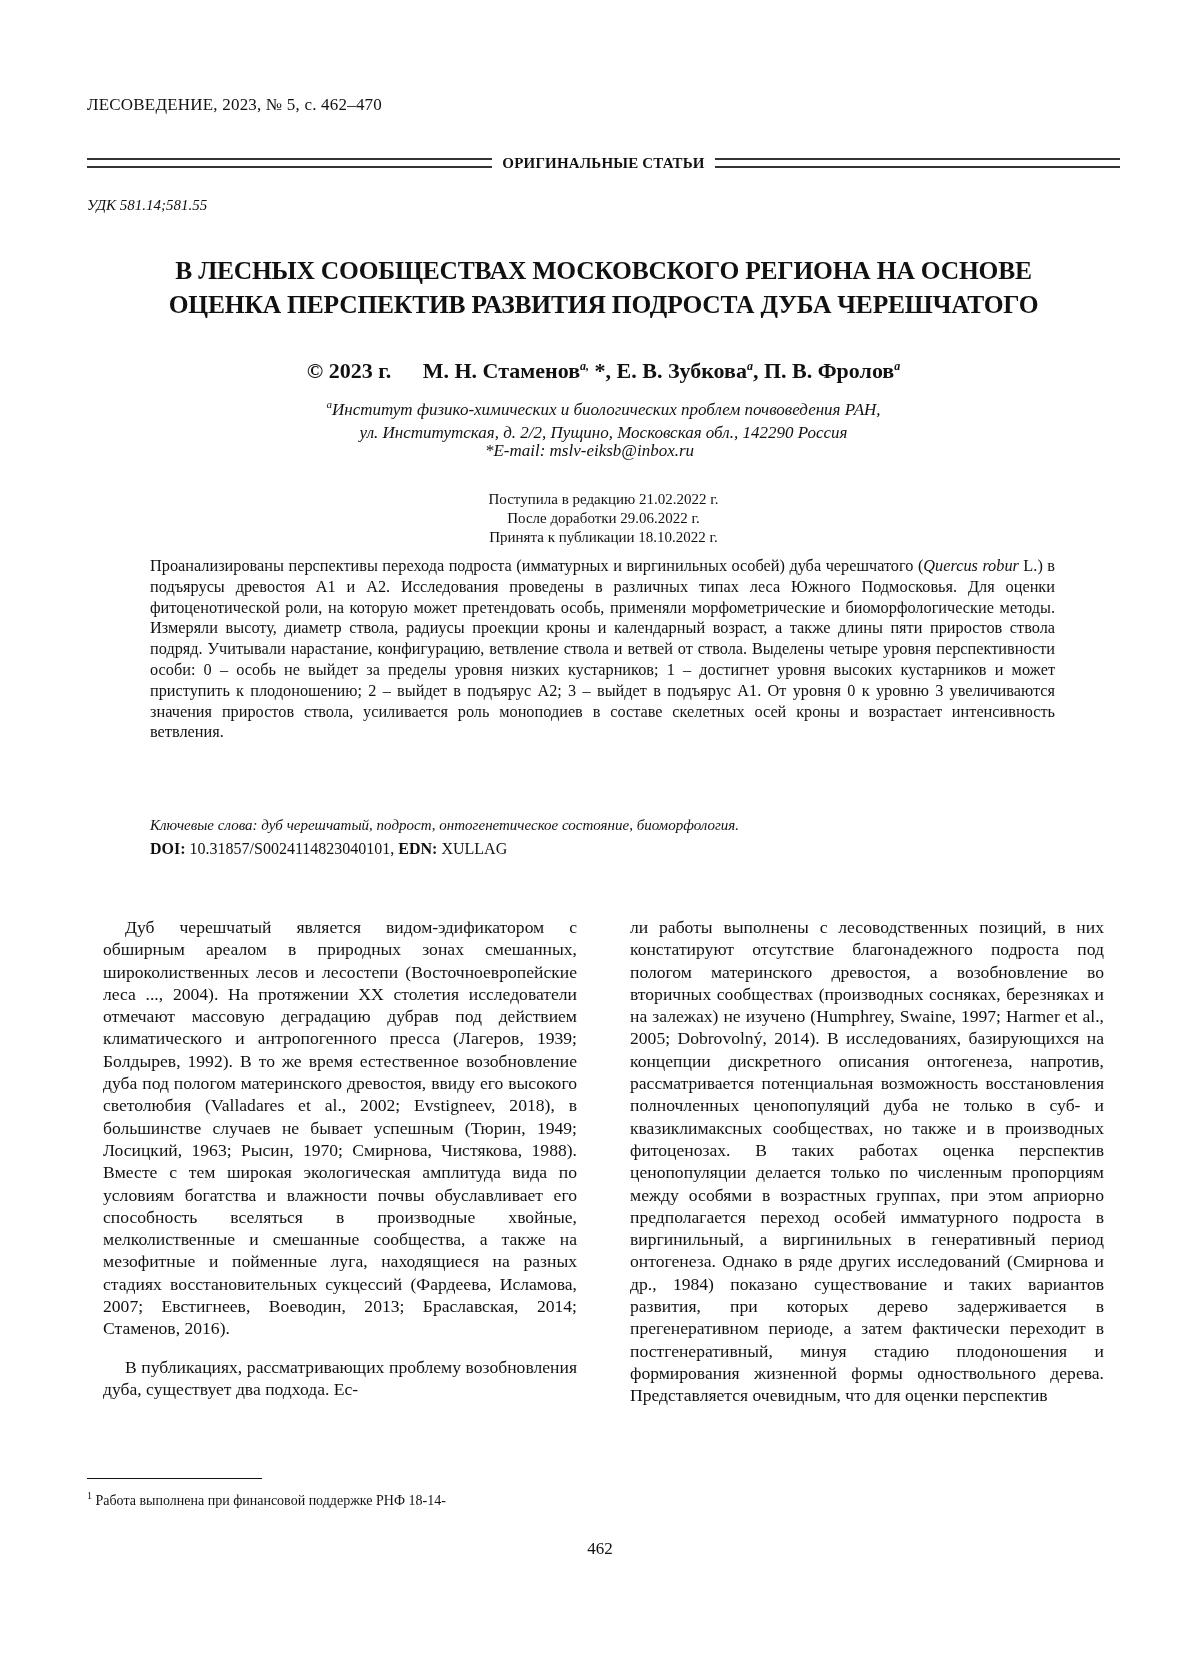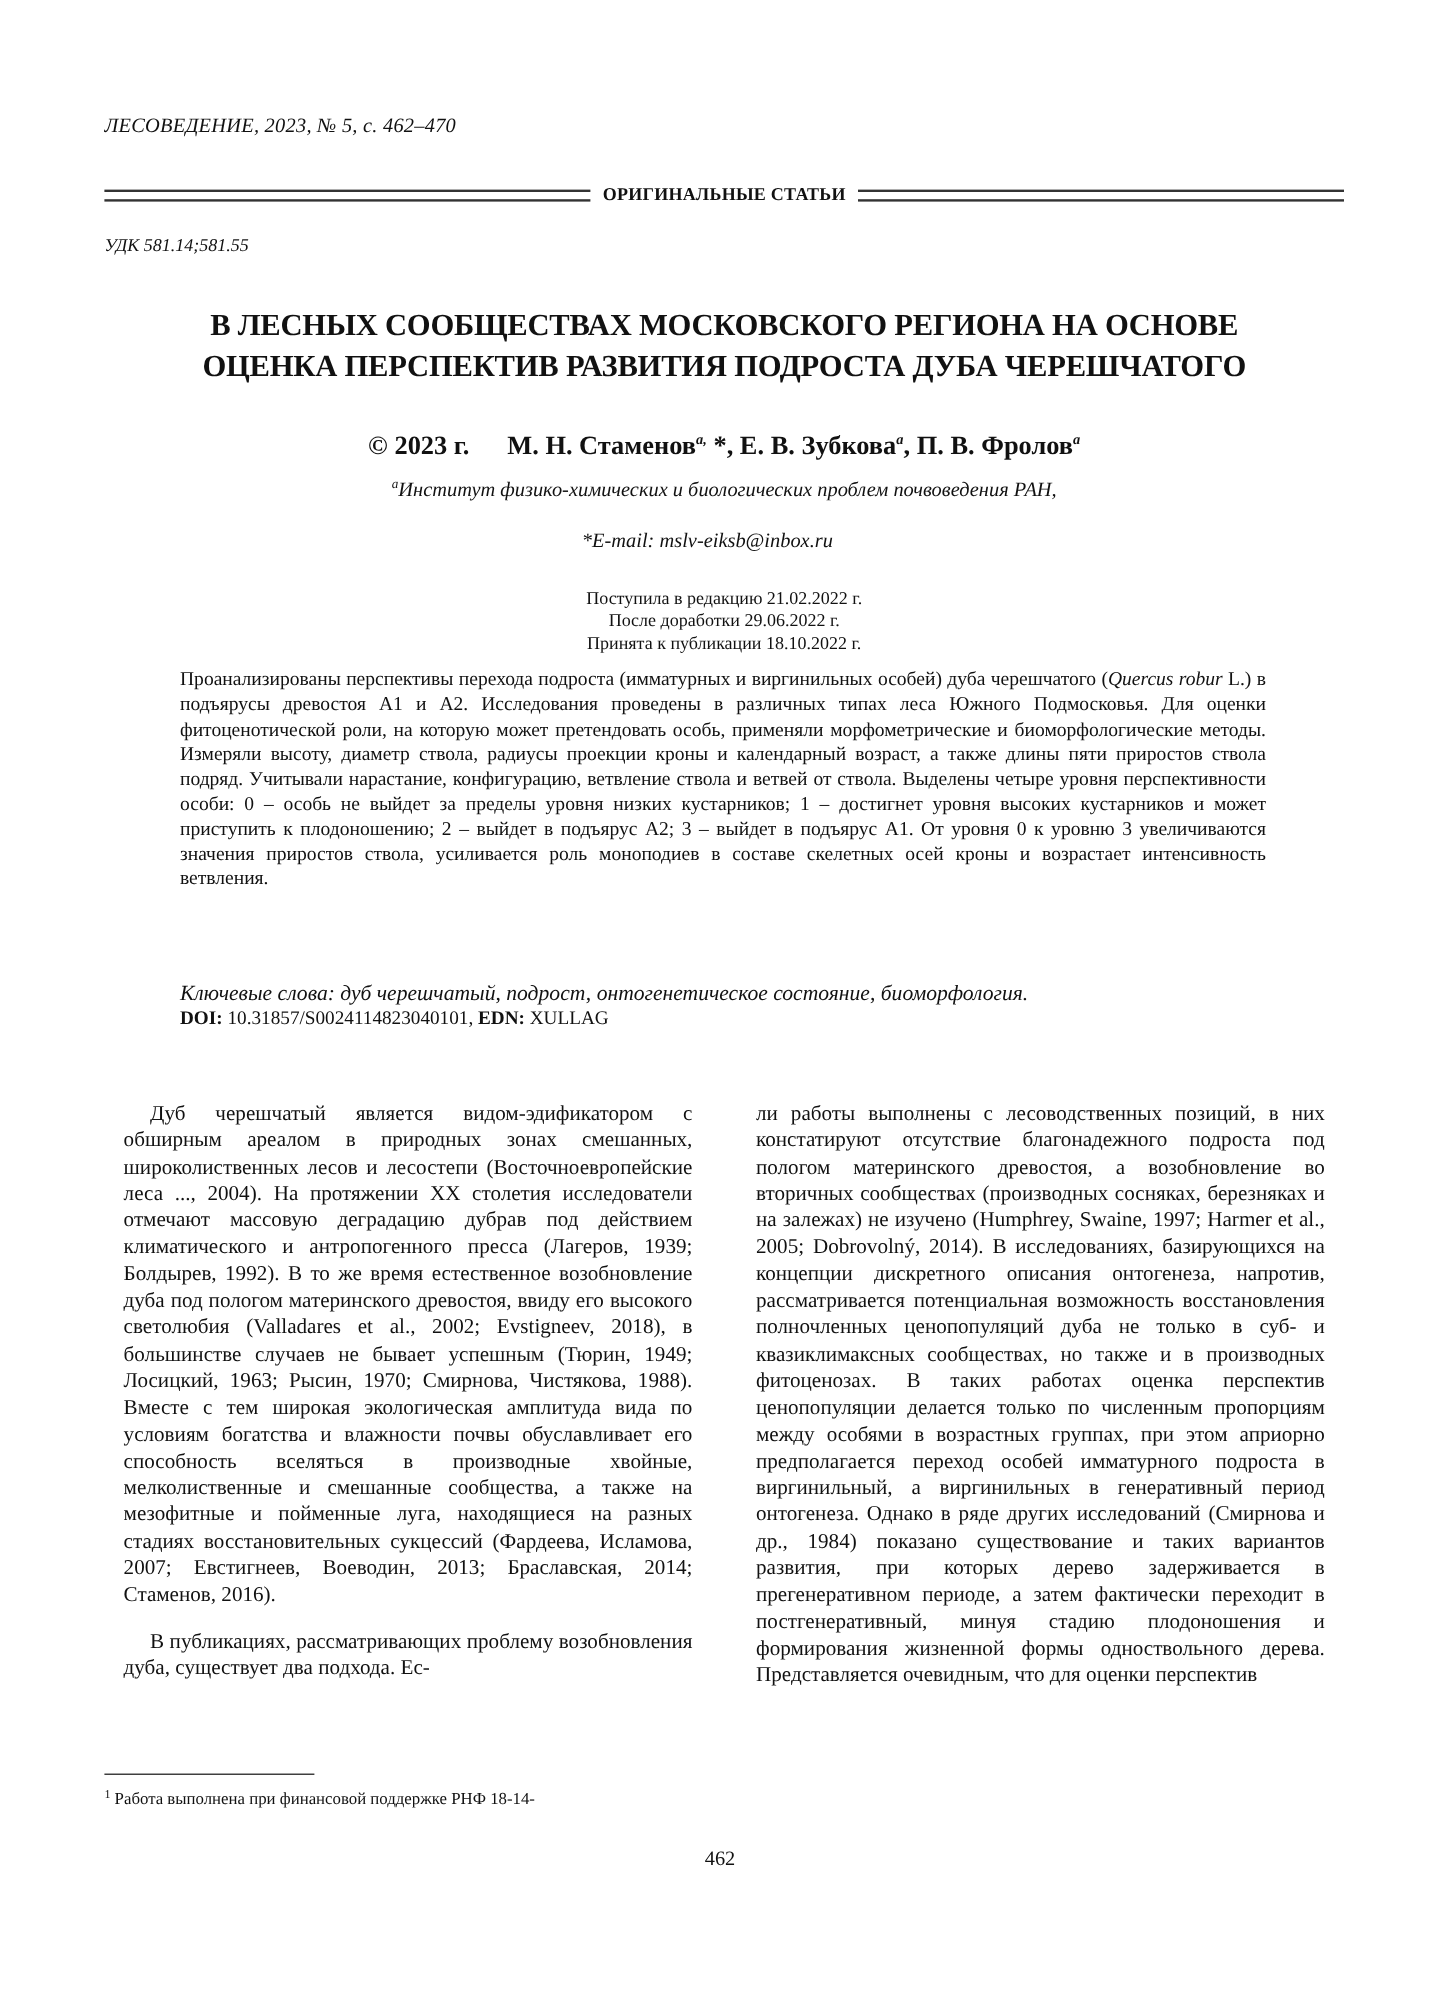--- a/index.html
+++ b/index.html
@@ -2,21 +2,21 @@
 <html><head>
   <meta charset="utf-8">
   <style>
     html, body { margin: 0; padding: 0; background: #ffffff; }
     body {
       width: 1200px; height: 1669px; position: relative; overflow: hidden;
       font-family: "Liberation Serif", "DejaVu Serif", serif; color: #111;
     }
     .journal-line {
       position: absolute; left: 87px; top: 95px;
-      font-style: italic; font-size: 17px; letter-spacing: 0.2px;
+      font-size: 17px; letter-spacing: 0.2px;
     }
     .section-header {
       position: absolute; left: 87px; top: 150px; width: 1033px; height: 26px;
       display: flex; align-items: center;
     }
     .rule { flex: 1; height: 6px; border-top: 2px solid #333; border-bottom: 2px solid #333; }
     .section-title {
       padding: 0 10px; font-weight: bold; font-size: 15px; white-space: nowrap;
       letter-spacing: 0.2px;
     }
@@ -48,21 +48,21 @@
     .dates {
       position: absolute; left: 87px; top: 467px; width: 1033px;
       text-align: center; font-size: 15px; line-height: 19px; margin-top: 23px;
     }
     .abstract {
       position: absolute; left: 150px; top: 556px; width: 905px;
       font-size: 16.3px; line-height: 20.8px; text-align: justify;
     }
     .keywords {
       position: absolute; left: 150px; top: 817px; width: 905px;
-      font-style: italic; font-size: 18px;
+      font-style: italic; font-size: 15px;
     }
     .doi {
       position: absolute; left: 150px; top: 840px; width: 905px;
       font-size: 16px;
     }
     .doi b { font-weight: bold; }
     .col {
       position: absolute; top: 900px; width: 506px;
       font-size: 17.6px; line-height: 22.3px; text-align: justify;
       hyphens: manual;
@@ -107,20 +107,21 @@
 
 <div class="authors">
   <span>© 2023 г.</span><span class="gap"></span>
   <span><span>М. Н. Стаменов</span><sup>a,</sup><span> *,</span></span>
   <span><span>Е. В. Зубкова</span><sup>a</sup><span>,</span></span>
   <span><span>П. В. Фролов</span><sup>a</sup></span>
 </div>
 
 <div class="affil">
   <div><sup>a</sup><span>Институт физико-химических и биологических проблем почвоведения РАН,</span></div>
+  <div>ул. Институтская, д. 2/2, Пущино, Московская обл., 142290 Россия</div>
 </div>
 
 <div class="email">*E-mail: mslv-eiksb@inbox.ru</div>
 
 <div class="dates">
   <div>Поступила в редакцию 21.02.2022 г.</div>
   <div>После доработки 29.06.2022 г.</div>
   <div>Принята к публикации 18.10.2022 г.</div>
 </div>
 

